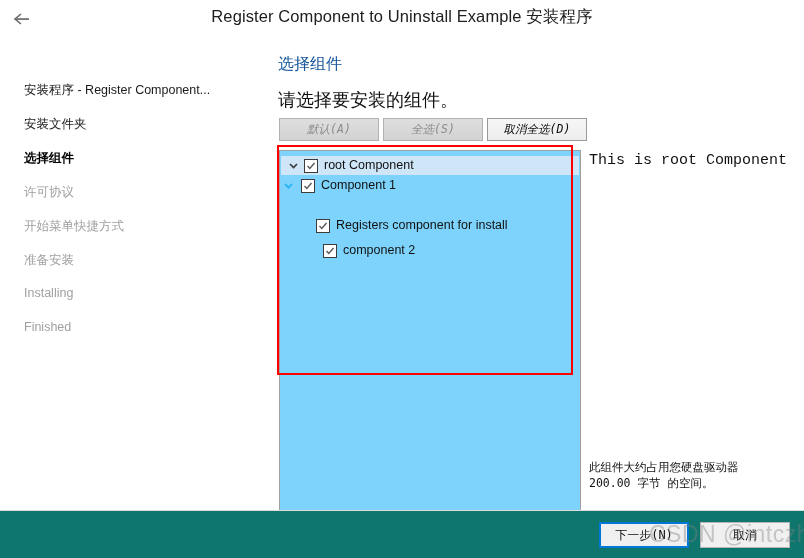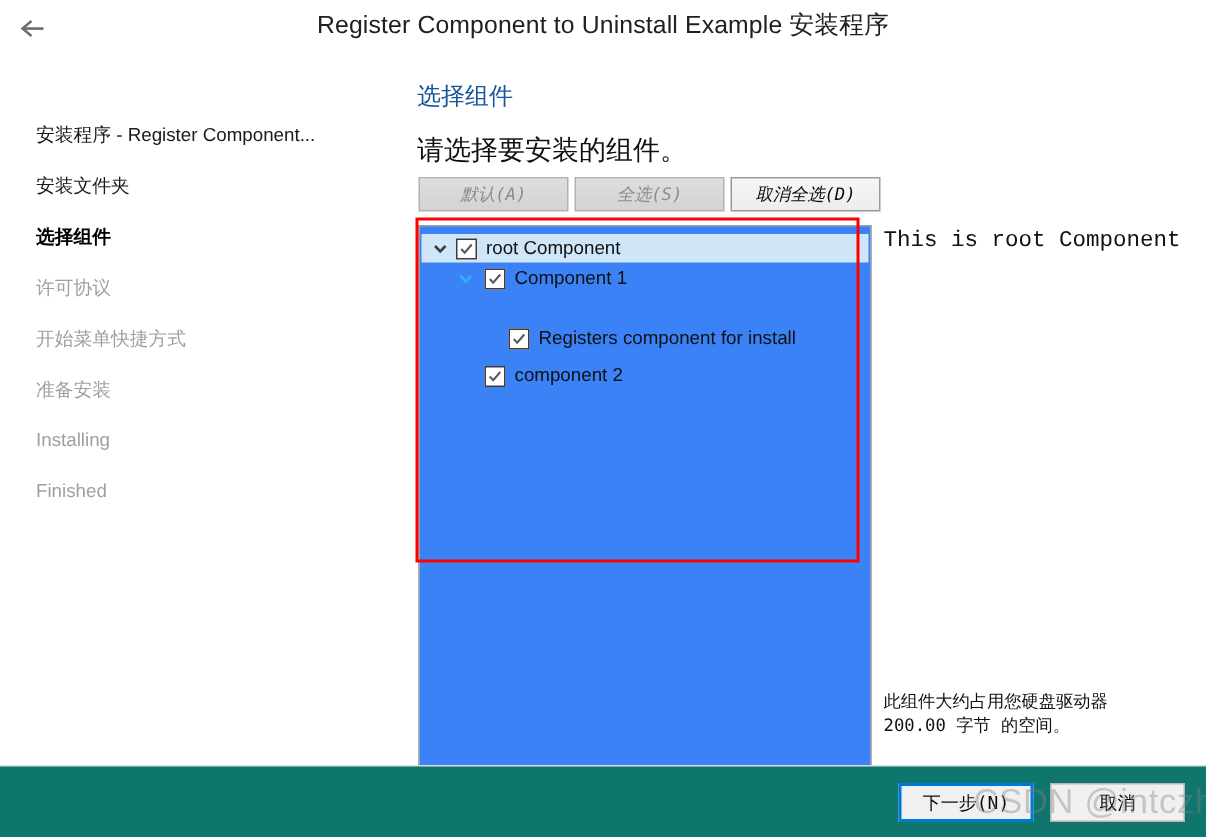--- a/index.html
+++ b/index.html
@@ -113,21 +113,21 @@
     color: #0a0a0a;
   }
 
   
   .treepanel {
     position: absolute;
     left: 17px; top: 112px;
     width: 302px;
     height: 381px;
     border: 1px solid #a0a0a0;
-    background: #3b82f6;
+    background: #7dd3fc;
     box-sizing: border-box;
     overflow: hidden;
   }
   .tree-row {
     position: absolute;
     left: 0;
     height: 19px;
     display: flex;
     align-items: center;
     font-size: 12.5px;
@@ -286,36 +286,36 @@
           </svg>
       </span>
       <span class="cbox" style="margin-left:3px">
         <svg width="10" height="10" viewBox="0 0 10 10">
             <path d="M1.5 5 L3.8 7.5 L8.5 2" fill="none" stroke="#5a5a5a" stroke-width="1.4"></path>
           </svg>
       </span>
       <span class="tree-label">root Component</span>
     </div>
 
-    <div class="tree-row" style="top:25px;padding-left:22px">
+    <div class="tree-row" style="top:25px;">
       <span class="chevron">
         <svg width="11" height="11" viewBox="0 0 11 11">
             <path d="M2 4 L5.5 7.6 L9 4" fill="none" stroke="#29b6f6" stroke-width="1.9"></path>
           </svg>
       </span>
       <span class="cbox" style="margin-left:5px">
         <svg width="10" height="10" viewBox="0 0 10 10">
             <path d="M1.5 5 L3.8 7.5 L8.5 2" fill="none" stroke="#5a5a5a" stroke-width="1.4"></path>
           </svg>
       </span>
       <span class="tree-label">Component 1</span>
     </div>
 
 
-    <div class="tree-row" style="top:65px;padding-left:59px">
+    <div class="tree-row" style="top:65px;padding-left:36px">
       <span class="cbox">
         <svg width="10" height="10" viewBox="0 0 10 10">
             <path d="M1.5 5 L3.8 7.5 L8.5 2" fill="none" stroke="#5a5a5a" stroke-width="1.4"></path>
           </svg>
       </span>
       <span class="tree-label">Registers component for install</span>
     </div>
 
     <div class="tree-row" style="top:90px;padding-left:43px">
       <span class="cbox">

